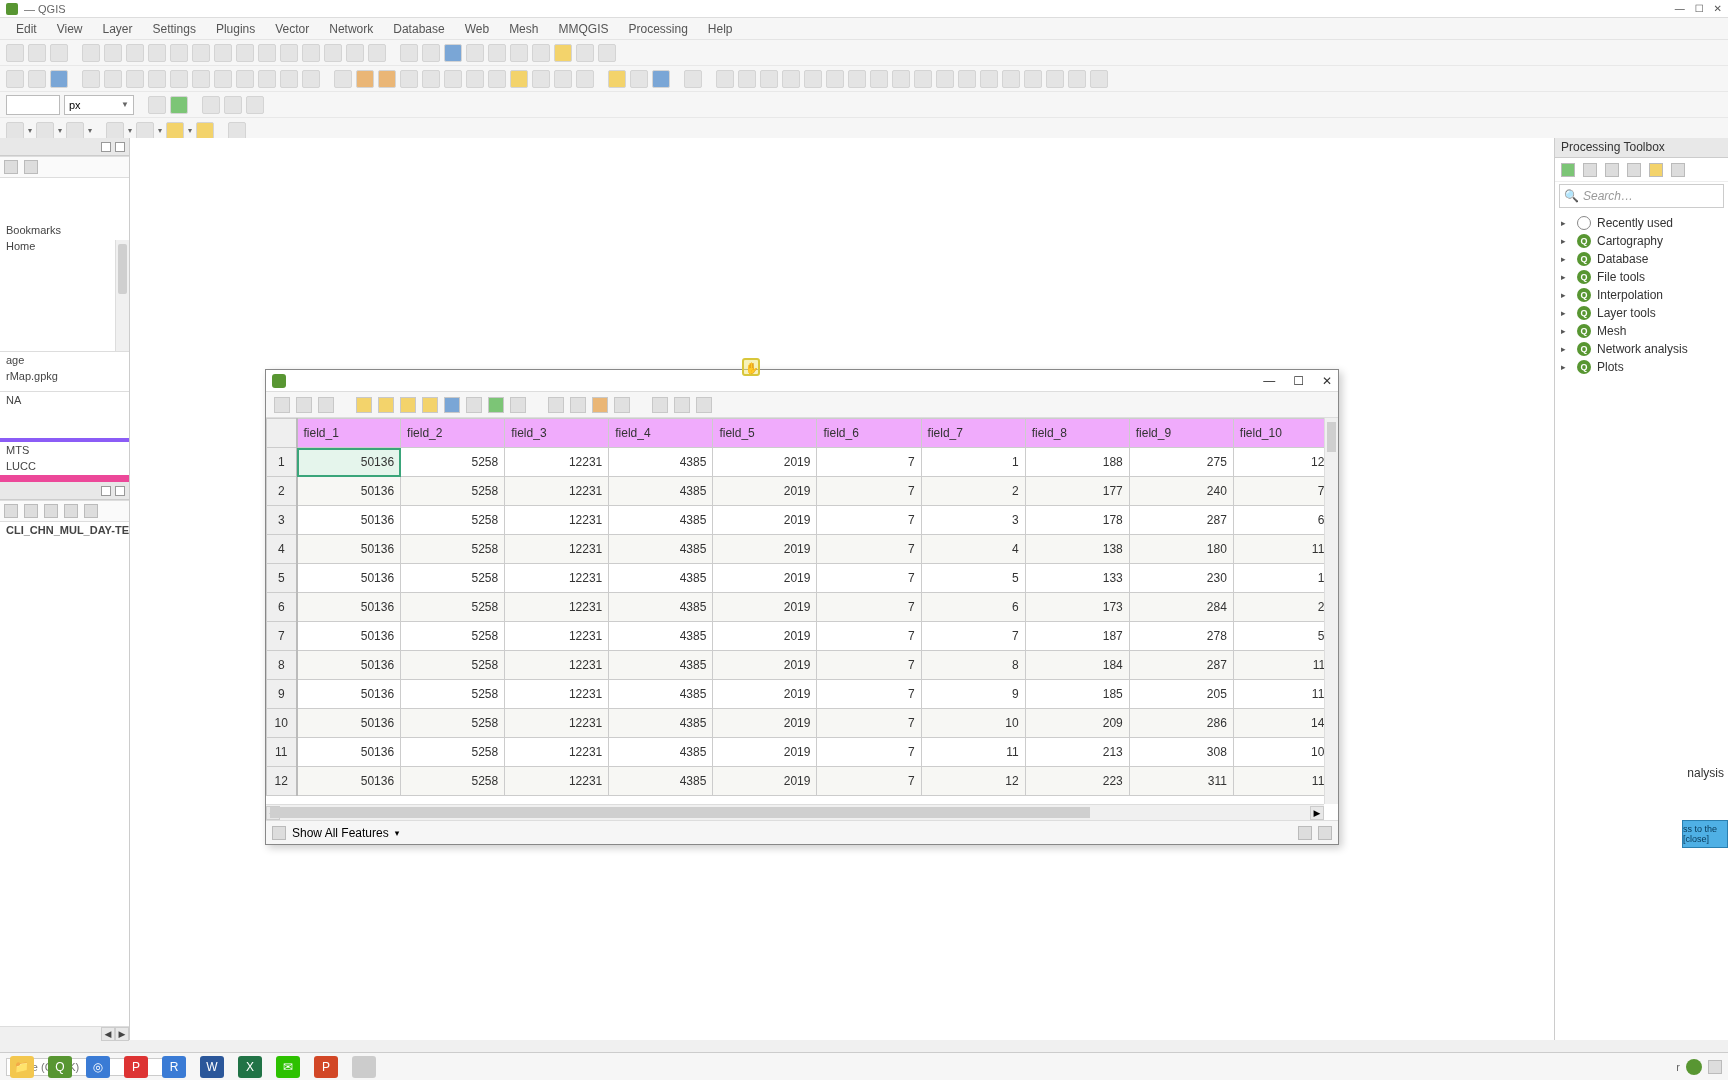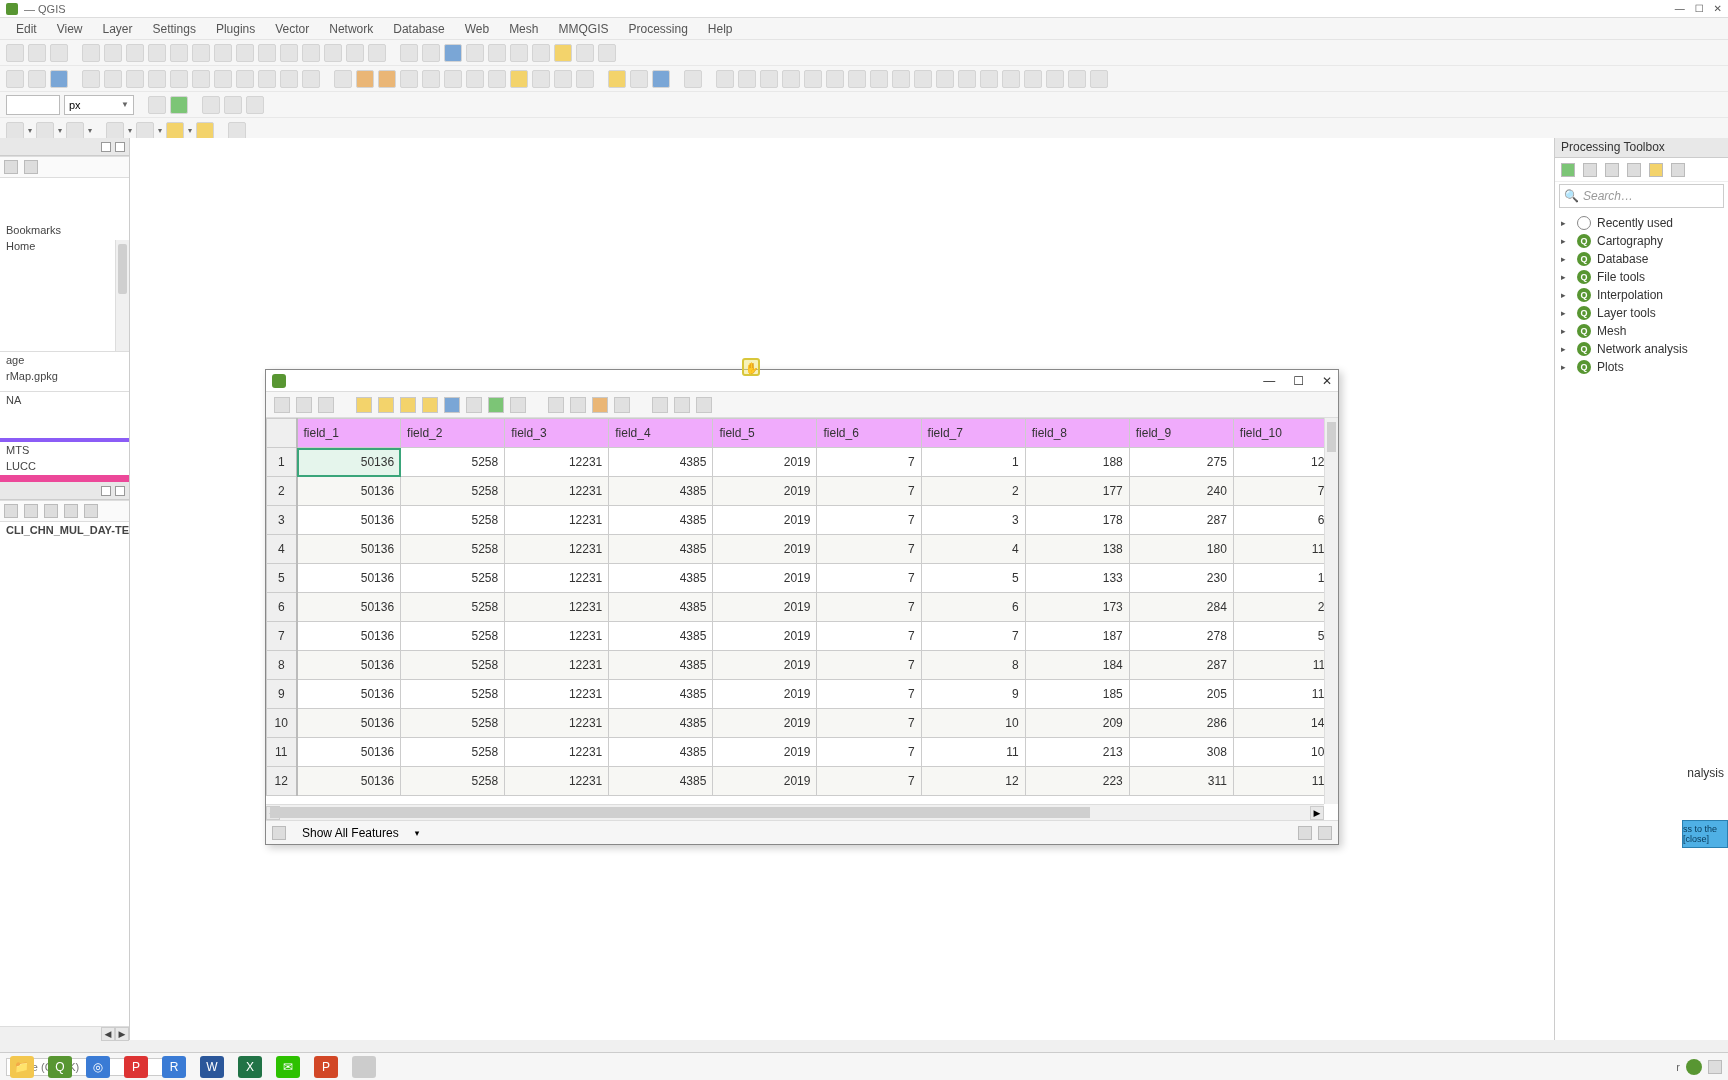--- a/index.html
+++ b/index.html
@@ -78,21 +78,21 @@
 .grid .rownum { width:30px; text-align:center; background:#efefef !important; border-right:2px solid #bbb;}
 .grid .selcell { outline:2px solid #3aa57a; outline-offset:-2px; background:#e5f5ec !important; }
 .gridscroll-v { position:absolute; right:0; top:0; bottom:16px; width:14px; background:#f0f0f0; border-left:1px solid #ddd;}
 .gridscroll-v .thumb { position:absolute; left:2px; right:2px; top:4px; height:30px; background:#cfcfcf;}
 .gridscroll-h { position:absolute; left:0; right:14px; bottom:0; height:16px; background:#f0f0f0; border-top:1px solid #ddd;}
 .gridscroll-h .thumb { position:absolute; top:2px; bottom:2px; left:4px; width:820px; background:#cfcfcf;}
 .gridscroll-h .arr { position:absolute; top:1px; width:14px; height:14px; background:#e8e8e8; border:1px solid #ccc; font-size:9px; display:flex; align-items:center; justify-content:center; }
 .gridscroll-h .arr.l { left:0;}
 .gridscroll-h .arr.r { right:0;}
 
-.attrfoot { height:24px; background:#f6f6f6; border-top:1px solid #ddd; display:flex; align-items:center; padding:0 6px; font-size:12px; gap:16px;}
+.attrfoot { height:24px; background:#f6f6f6; border-top:1px solid #ddd; display:flex; align-items:center; padding:0 6px; font-size:12px; gap:6px;}
 .attrfoot .ic { width:14px; height:14px; background:#ddd; border:1px solid #bbb;}
 .attrfoot .right { margin-left:auto; display:flex; gap:6px;}
 
 
 .statusbar { position:absolute; left:0; right:0; bottom:0; height:28px; background:#f6f6f6; border-top:1px solid #ccc; display:flex; align-items:center; padding:0 6px; font-size:11px; color:#666;}
 .statusbar input { height:18px; width:180px; border:1px solid #ccc; padding:0 4px; font-size:11px;}
 .statusbar .right { margin-left:auto; display:flex; gap:6px; align-items:center;}
 .statusbar .qic { width:16px; height:16px; border-radius:50%; background:#589632;}
 .taskbar2 { position:absolute; left:0; bottom:0; height:26px; display:flex; align-items:center; gap:14px; padding:0 10px; background:transparent;}
 .taskbar2 .app { width:24px; height:22px; border-radius:3px; display:flex; align-items:center; justify-content:center; font-size:12px; color:#fff;}

